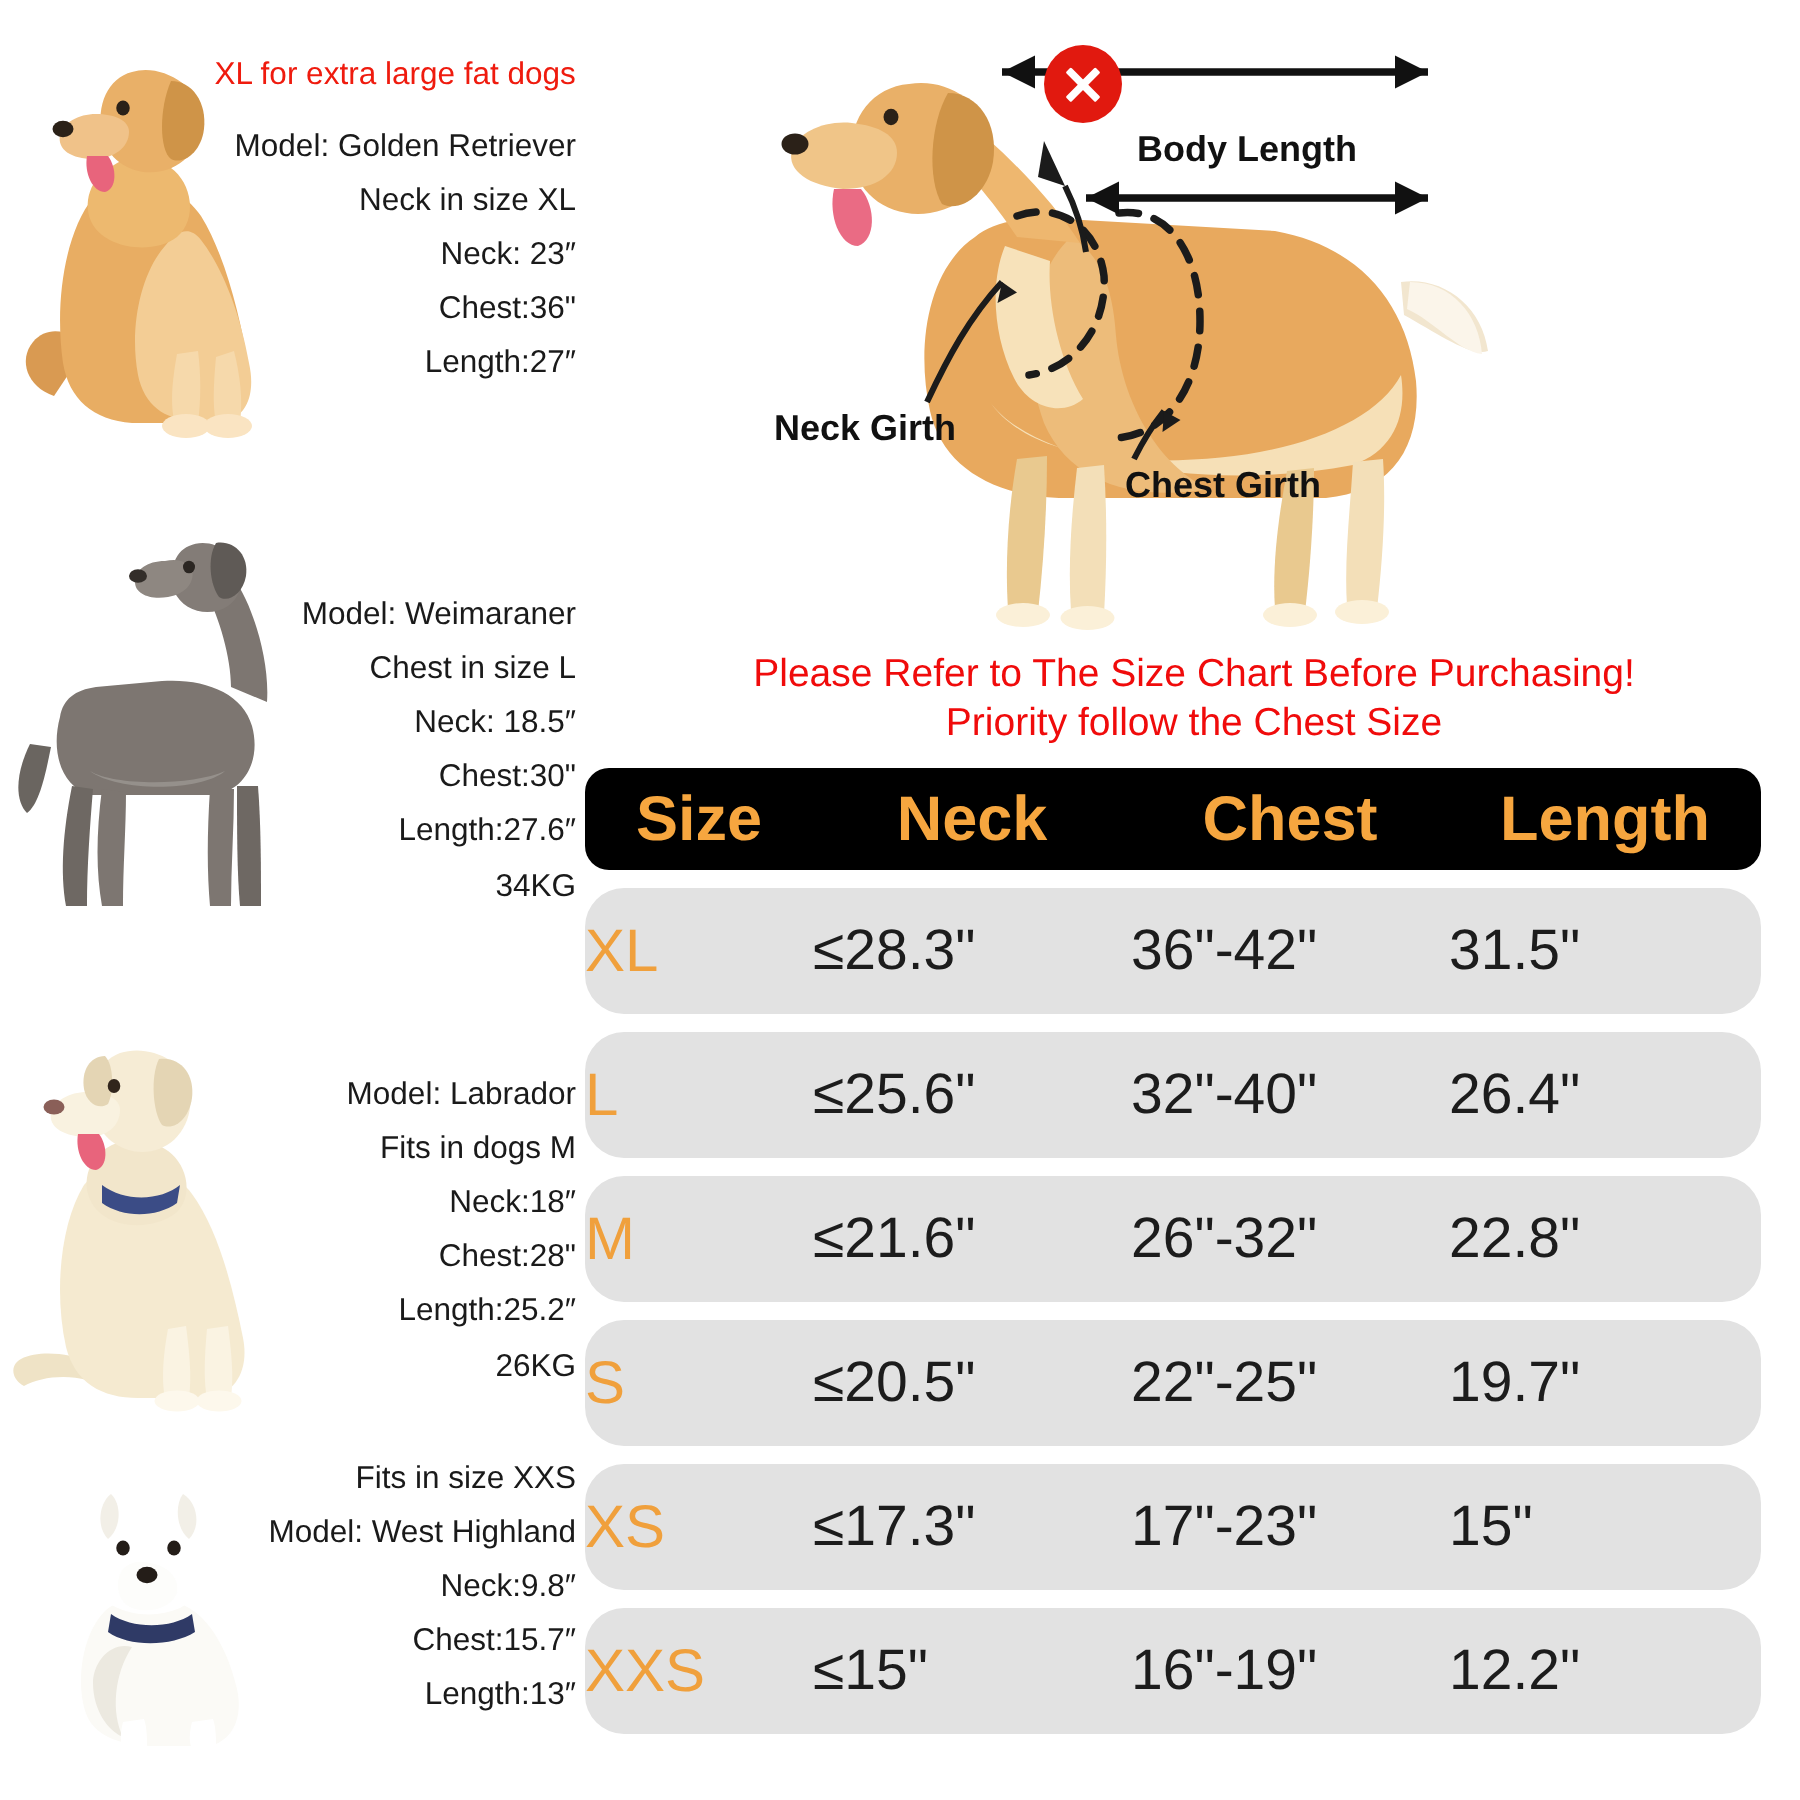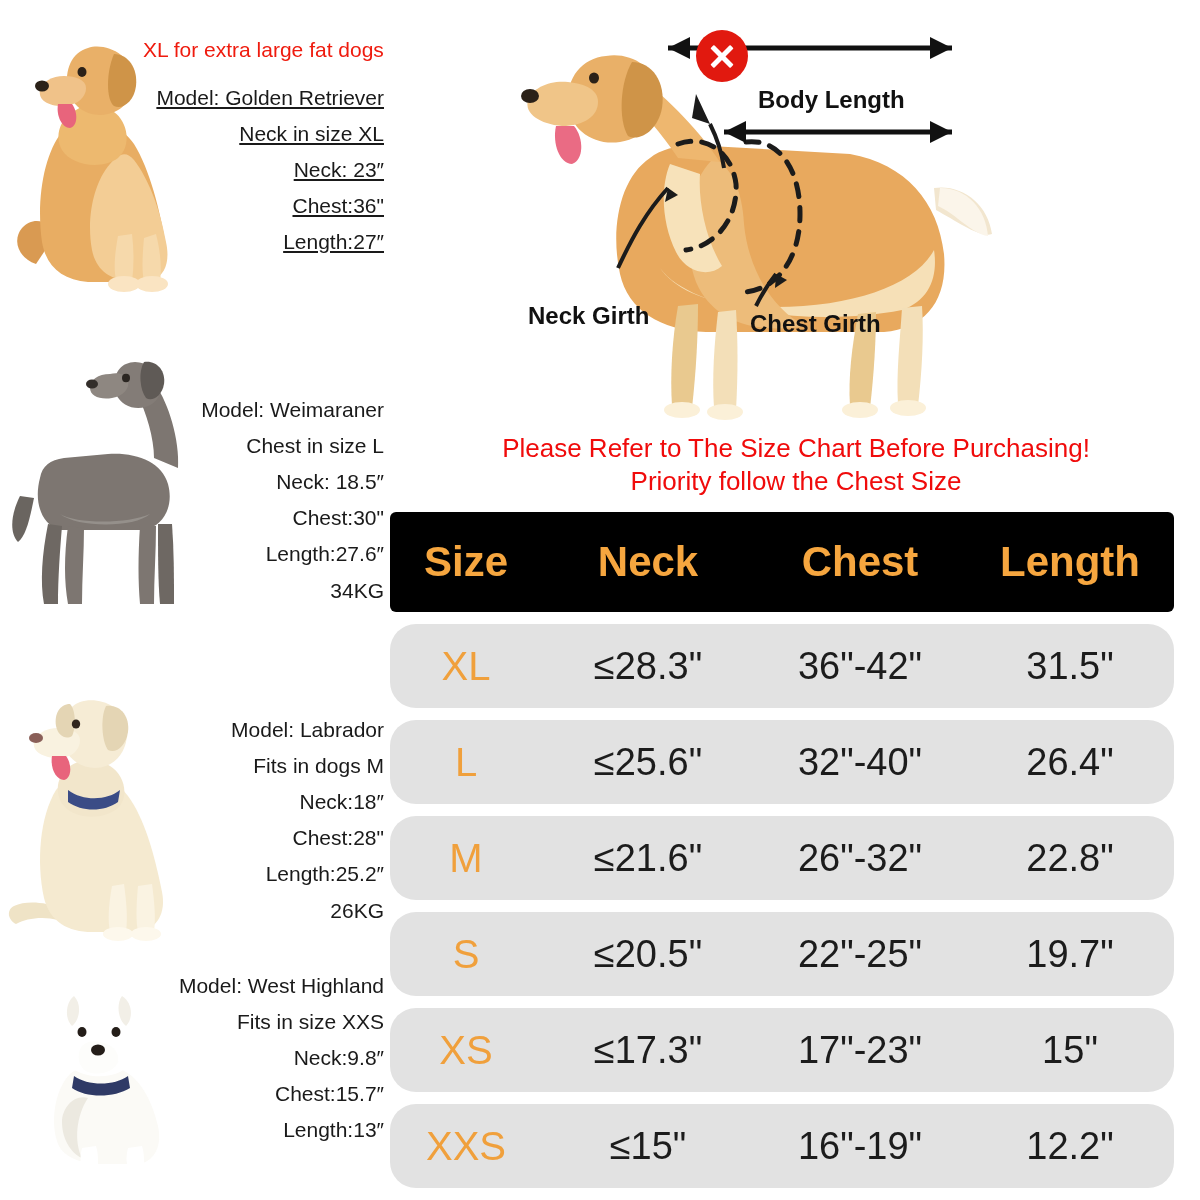--- a/index.html
+++ b/index.html
@@ -75,21 +75,21 @@
   .x-mark:after  { transform: rotate(-45deg); }
 
   .diag-label {
     position: absolute;
     font-weight: bold;
     font-size: 24px;
     color: #111;
     white-space: nowrap;
   }
   .lbl-body   { left: 258px; top: 78px; }
-  .lbl-neck   { left: 28px;  top: 264px; margin-top: 30px; }
+  .lbl-neck   { left: 16px;  top: 264px; }
   .lbl-chest  { left: 250px; top: 302px; }
 
   
   .notice {
     position: absolute;
     left: 392px; top: 432px;
     width: 808px;
     text-align: center;
     color: #f00b0b;
     font-size: 26px;
@@ -98,43 +98,43 @@
   .notice .l2 { display: block; }
 
   
   .table {
     position: absolute;
     left: 390px; top: 512px;
     width: 784px;
   }
   .t-head {
     background: #000;
-    border-radius: 6px;
-    height: 100px;
+    border-radius: 16px;
+    height: 68px;
     display: flex;
     align-items: center;
   }
   .t-head .cell {
     color: #f6a63f;
     font-size: 42px;
     font-weight: bold;
     text-align: center;
   }
   .t-row {
     background: #e2e2e2;
     border-radius: 26px;
     height: 84px;
     margin-top: 12px;
     display: flex;
     align-items: center;
   }
   .t-row .cell {
     font-size: 38px;
     color: #1c1c1c;
-    text-align: center;
+    text-align: left;
   }
   .t-row .cell.size {
     color: #f0a03c;
     font-size: 40px;
   }
   .c0 { width: 152px; }
   .c1 { width: 212px; }
   .c2 { width: 212px; }
   .c3 { width: 208px; }
 </style>
@@ -171,21 +171,21 @@
 
           <path d="M104 40 C118 40 128 54 126 72 C124 88 112 96 104 92 C96 86 96 58 104 40 Z" fill="#cf9448"></path>
 
           <ellipse cx="32" cy="72" rx="7" ry="5.5" fill="#2b2118"></ellipse>
 
           <ellipse cx="72" cy="58" rx="4.5" ry="5" fill="#2b2118"></ellipse>
 
           <path d="M48 90 C46 102 52 114 60 114 C68 112 68 98 62 90 Z" fill="#e8647c"></path>
         </svg>
       </div>
-      <div class="model-text" style="top:80px;text-decoration:underline;">
+      <div class="model-text" style="top:80px;">
         <div>Model: Golden Retriever</div>
         <div>Neck in size XL</div>
         <div>Neck: 23″</div>
         <div>Chest:36"</div>
         <div>Length:27″</div>
       </div>
     </div>
 
     <div class="model-block" style="top:320px;height:310px">
       <div class="dog-art" style="left:4px; top:8px;">
@@ -287,22 +287,22 @@
           <ellipse cx="54" cy="54" rx="4.5" ry="5" fill="#241d18"></ellipse>
           <ellipse cx="88" cy="54" rx="4.5" ry="5" fill="#241d18"></ellipse>
 
           <path d="M46 98 C60 108 86 108 100 98 L102 110 C86 120 58 120 44 110 Z" fill="#2f3a66"></path>
 
           <path d="M54 170 C52 178 52 184 54 188 L70 188 C70 180 70 174 68 168 Z" fill="#ffffff"></path>
           <path d="M100 170 C98 178 98 184 100 188 L116 188 C116 180 116 174 114 168 Z" fill="#ffffff"></path>
         </svg>
       </div>
       <div class="model-text" style="top:18px;">
+        <div>Fits in size XXS</div>
         <div>Model: West Highland</div>
-        <div>Fits in size XXS</div>
         <div>Neck:9.8″</div>
         <div>Chest:15.7″</div>
         <div>Length:13″</div>
       </div>
     </div>
   </div>
 
   <div class="diagram">
 
     <svg class="art-svg" style="position:absolute; left:10px; top:30px;" width="500" height="390" viewBox="0 0 500 390">

